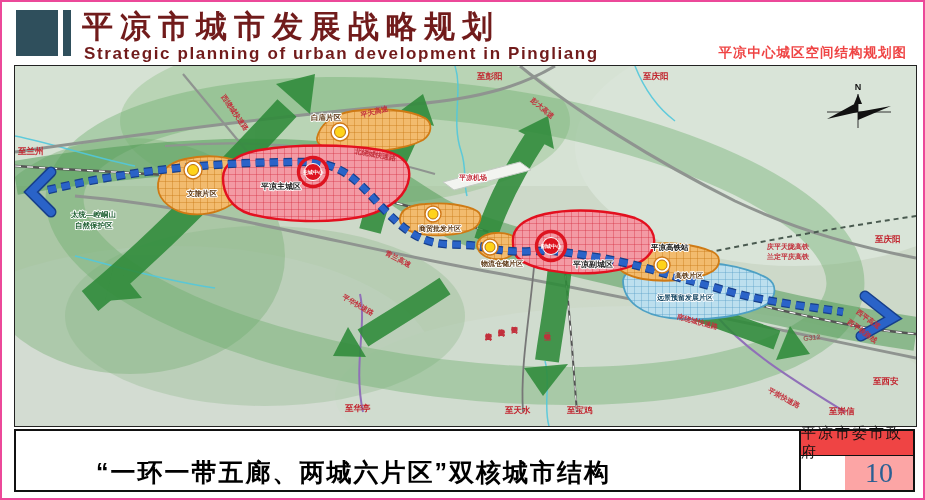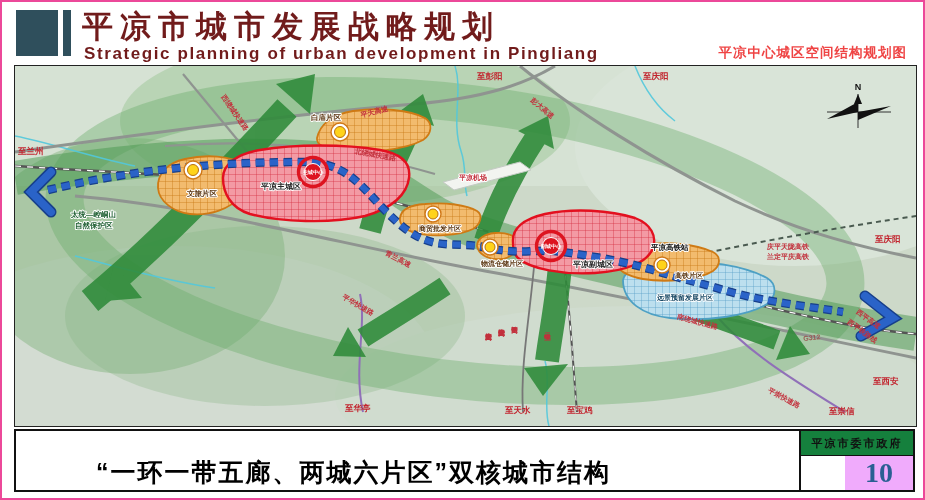--- a/index.html
+++ b/index.html
@@ -20,24 +20,24 @@
   .map{position:absolute;left:12px;top:63px;width:901px;height:360px;
        border:1.5px solid #222;box-sizing:content-box;background:#cfdccb;overflow:hidden;}
   
   .ftr{position:absolute;left:12px;top:427px;width:901px;height:63px;background:#fff;
        border:2px solid #111;box-sizing:border-box;}
   .ftr-caption{position:absolute;left:80px;top:12px;height:100%;display:flex;align-items:center;
                font-size:25px;font-weight:bold;color:#000;letter-spacing:2px;white-space:nowrap;}
   .ftr-box{position:absolute;right:0;top:0;width:114px;height:100%;border-left:2px solid #111;
            box-sizing:border-box;display:flex;flex-direction:column;}
   .ftr-agency{height:24px;display:flex;align-items:center;justify-content:center;
-              font-size:11px;font-weight:bold;color:#111;letter-spacing:2px;
-              border-bottom:1.5px solid #111;background:#15803d;}
-  .ftr-page{flex:1;display:flex;align-items:center;justify-content:center;background:#f0abfc;
-            font-family:"Liberation Serif",serif;font-size:28px;font-weight:bold;color:#2a5f93;margin-left:44px;}
+              font-size:15px;font-weight:normal;color:#111;letter-spacing:2px;
+              border-bottom:1.5px solid #111;background:#ef4444;}
+  .ftr-page{flex:1;display:flex;align-items:center;justify-content:center;background:#fca5a5;
+            font-family:"Liberation Serif",serif;font-size:28px;font-weight:normal;color:#2a5f93;margin-left:44px;}
   svg text{font-family:"Liberation Sans",sans-serif;}
   .halo{paint-order:stroke;stroke:#ffffff;stroke-width:2px;stroke-linejoin:round;}
   .vtext{writing-mode:vertical-rl;}
 </style>
 </head>
 <body>
 
 <div class="slide">
 
   <div class="hdr">

